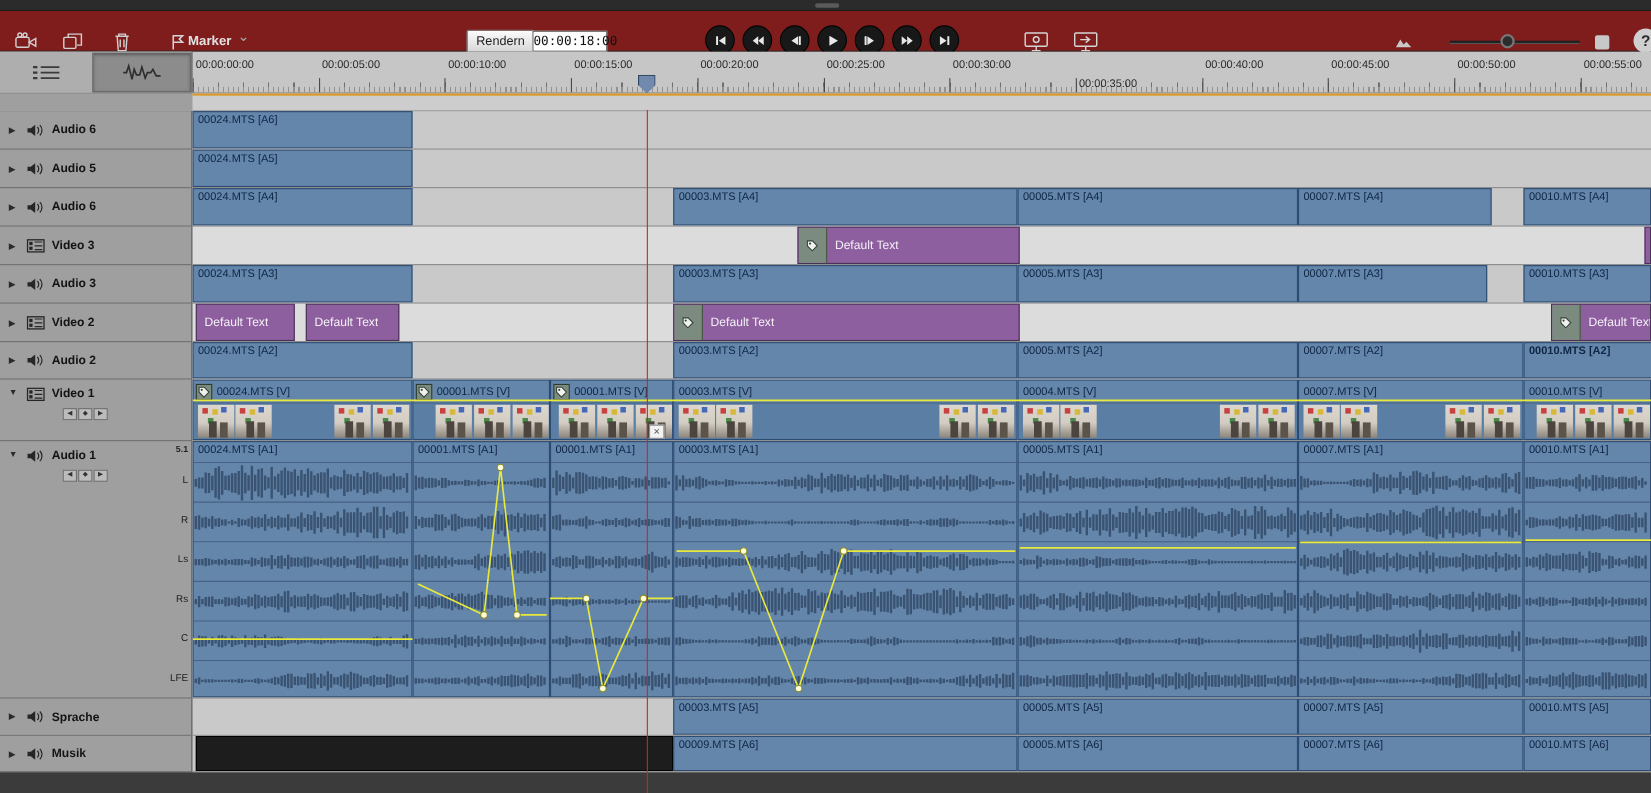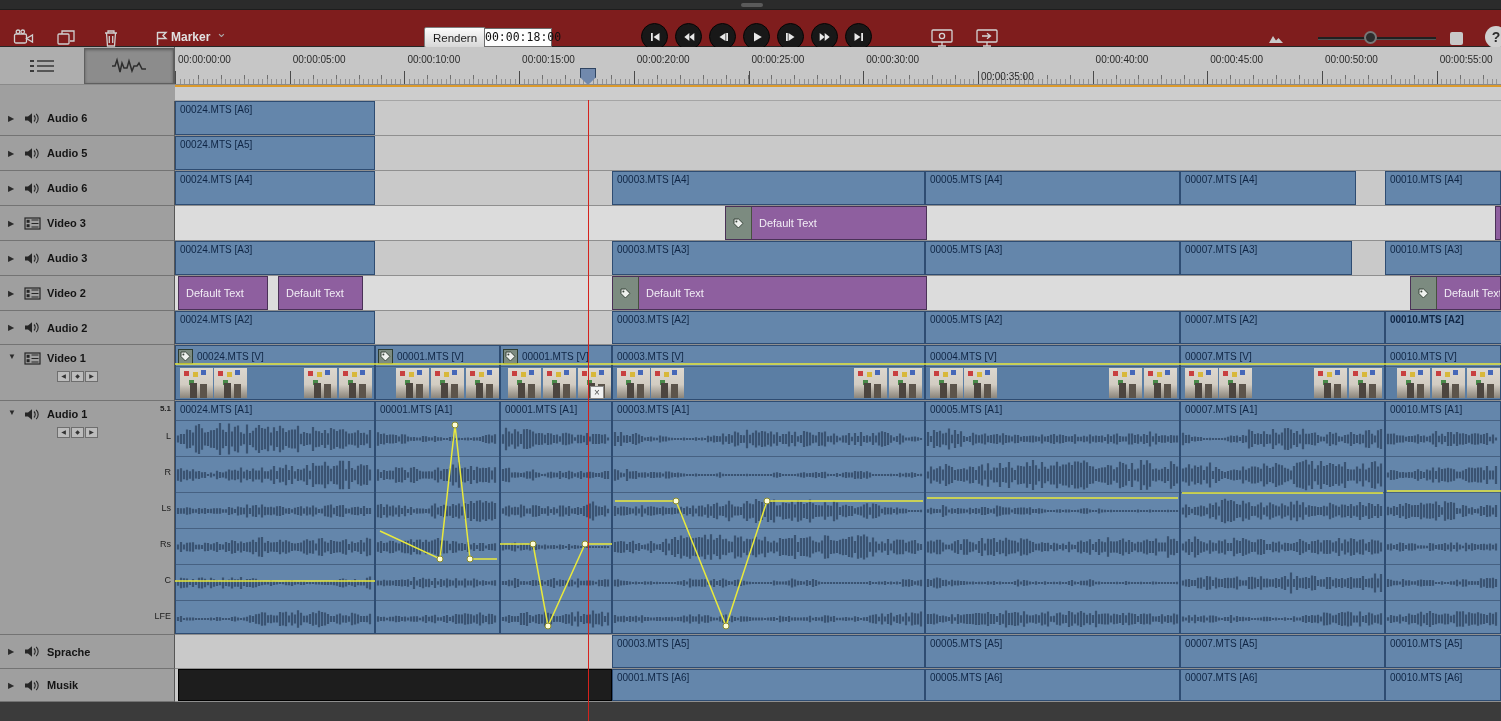--- a/index.html
+++ b/index.html
@@ -870,21 +870,21 @@
             <svg width="16" height="13" viewBox="0 0 16 13">
               <path d="M1 4.5h3l4-3.2v10.4l-4-3.2H1z" fill="#262626"></path>
               <path d="M10 3.5c1.6 1.6 1.6 4.4 0 6M12.2 1.8c2.6 2.6 2.6 6.8 0 9.4" stroke="#262626" fill="none" stroke-width="1.1"></path>
             </svg>
           </span>
           <span class="tlabel">Musik</span>
         </div>
         <div class="track-body abody">
           <div class="clip dark" style="left: 3px; width: 434px;"></div>
           <div class="clip audio" style="left: 437px; width: 313px;">
-            <span class="clip-label">00001.MTS [A6]</span>
+            <span class="clip-label">00009.MTS [A6]</span>
           </div>
           <div class="clip audio" style="left: 750px; width: 255px;">
             <span class="clip-label">00005.MTS [A6]</span>
           </div>
           <div class="clip audio" style="left: 1005px; width: 205px;">
             <span class="clip-label">00007.MTS [A6]</span>
           </div>
           <div class="clip audio" style="left: 1210px; width: 116px;">
             <span class="clip-label">00010.MTS [A6]</span>
           </div>

